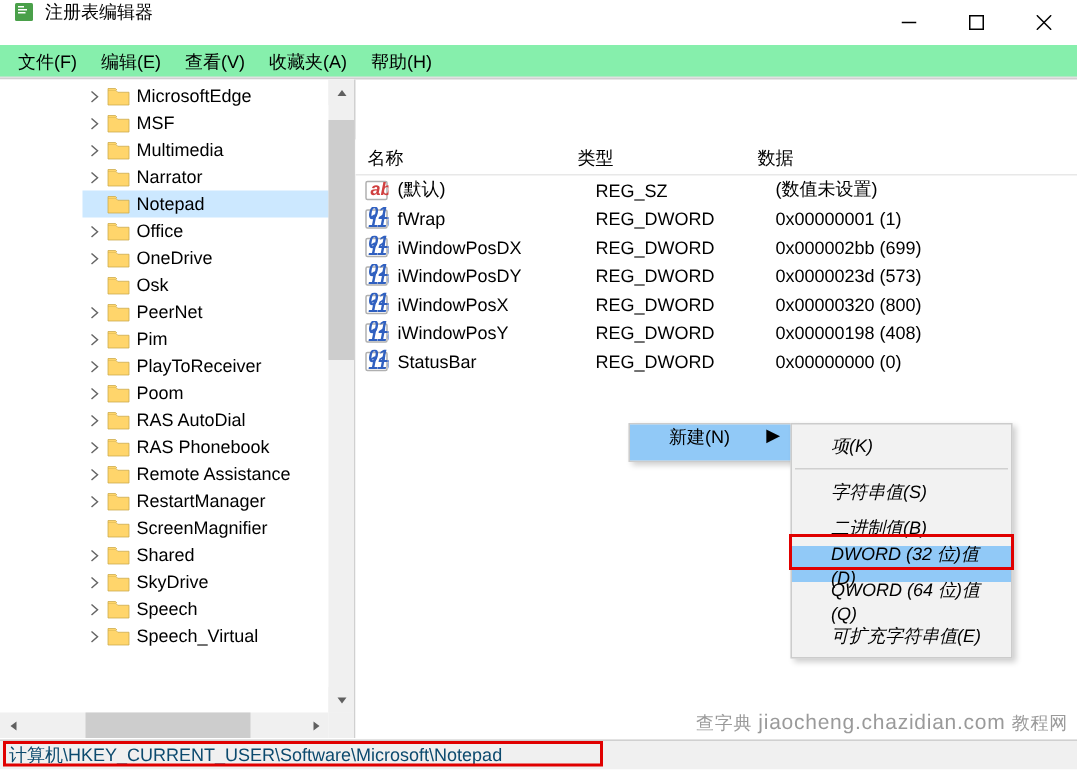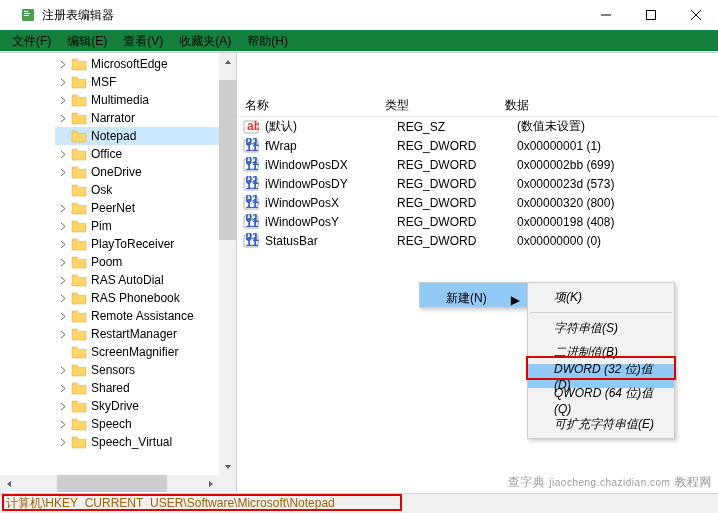--- a/index.html
+++ b/index.html
@@ -1,25 +1,25 @@
 <!DOCTYPE html>
 <html><head>
 <meta charset="utf-8">
 <style>
 * { box-sizing: border-box; margin: 0; padding: 0; font-family: "Microsoft YaHei", "Segoe UI", sans-serif; font-size: 12px; }
 body { background: #fff; width: 718px; height: 513px; overflow: hidden; position: relative; }
 
-.titlebar { height: 30px; background: #fff; display: flex; align-items: center; padding-left: 20px; border-bottom: 0; }
+.titlebar { height: 30px; background: #fff; display: flex; padding-left: 8px; border-bottom: 0; }
 .titlebar .app-icon { width: 16px; height: 16px; margin-right: 6px; }
 .titlebar .title { flex: 1; color: #000; }
 .titlebar .win-controls { display: flex; }
 .titlebar .win-btn { width: 45px; height: 30px; display: flex; align-items: center; justify-content: center; color: #000; }
 .titlebar .win-btn svg { width: 10px; height: 10px; }
 
-.menubar { height: 22px; background: #15803d; display: flex; padding-left: 4px; border-bottom: 1px solid #e0e0e0; }
+.menubar { height: 22px; background: #86efac; display: flex; padding-left: 4px; border-bottom: 1px solid #e0e0e0; }
 .menubar .menu-item { padding: 3px 8px; cursor: default; }
 
 .content { display: flex; height: 440px; border-top: 1px solid #d0d0d0; justify-content: flex-end; }
 
 .tree-pane { width: 237px; border-right: 1px solid #d0d0d0; overflow: hidden; position: relative; background: #fff; }
 .tree { padding: 2px 0 2px 55px; }
 .tree-row { display: flex; align-items: center; height: 18px; padding: 0 2px; cursor: default; white-space: nowrap; }
 .tree-row.selected { background: #cce8ff; }
 .tree-row .expander { width: 12px; height: 12px; display: flex; align-items: center; justify-content: center; margin-right: 2px; }
 .tree-row .expander svg { width: 9px; height: 9px; }
@@ -37,41 +37,41 @@
 .sb-corner { position: absolute; right: 0; bottom: 0; width: 17px; height: 17px; background: #f0f0f0; }
 
 .list-pane { flex: 1; position: relative; background: #fff; margin-top: 40px; }
 .list-header { display: flex; height: 24px; border-bottom: 1px solid #e8e8e8; background: #fff; }
 .list-header .col { padding: 4px 8px; color: #000; }
 .col-name { width: 140px; }
 .col-type { width: 120px; }
 .col-data { flex: 1; }
 .list-body { }
 .list-row { display: flex; height: 19px; align-items: center; padding-left: 6px; }
-.list-row .val-icon { width: 16px; height: 16px; margin-right: 4px; display: flex; align-items: center; justify-content: center; }
+.list-row .val-icon { width: 16px; height: 16px; margin-right: 4px; display: flex; align-items: center; justify-content: center; font-style: italic; }
 .list-row .cell { padding: 12px 2px; }
 .list-row .cell.col-name { width: 132px; }
 .list-row .cell.col-type { width: 120px; }
 
 .context-menu-new { position: absolute; left: 419px; top: 282px; width: 110px; background: #f2f2f2; border: 1px solid #ccc; box-shadow: 2px 2px 4px rgba(0,0,0,0.2); z-index: 10; }
-.context-menu-new .cm-item { height: 24px; display: flex; align-items: flex-end; padding: 0 8px 0 26px; position: relative; }
+.context-menu-new .cm-item { height: 24px; display: flex; align-items: flex-start; padding: 0 8px 0 26px; position: relative; }
 .context-menu-new .cm-item.hovered { background: #91c9f7; }
 .context-menu-new .cm-arrow { position: absolute; right: 8px; }
 
 .submenu { position: absolute; left: 527px; top: 282px; width: 148px; background: #f2f2f2; border: 1px solid #ccc; box-shadow: 2px 2px 4px rgba(0,0,0,0.2); z-index: 11; padding: 2px 0; }
 .submenu .sm-item { height: 24px; display: flex; align-items: center; padding: 0 8px 0 26px; font-style: italic; }
 .submenu .sm-item.highlighted { background: #91c9f7; }
 .submenu .sm-sep { height: 1px; background: #d0d0d0; margin: 3px 2px; }
 
 .red-box { position: absolute; border: 2px solid #e00000; pointer-events: none; z-index: 50; }
 .red-box.rb1 { left: 526px; top: 356px; width: 150px; height: 24px; }
 .red-box.rb2 { left: 2px; top: 494px; width: 400px; height: 17px; }
 
 .statusbar { position: absolute; left: 0; right: 0; bottom: 0; height: 20px; background: #f0f0f0; border-top: 1px solid #d0d0d0; display: flex; align-items: center; padding-left: 6px; }
-.statusbar .txt { color: #a16207; }
+.statusbar .txt { color: #0c4a6e; }
 
 .watermark { position: absolute; right: 6px; bottom: 22px; color: rgba(120,120,120,0.75); font-size: 13px; z-index: 60; letter-spacing: 0.5px; }
 .watermark .wm1 { font-family: "KaiTi","STKaiti",serif; }
 </style>
 </head>
 <body>
 
 <div class="titlebar">
   <span class="app-icon">
     <svg viewBox="0 0 16 16">
@@ -309,32 +309,20 @@
         <div class="tree-row">
           <span class="expander">
             <svg viewBox="0 0 9 9">
               <path d="M2 1 L6 4.5 L2 8" fill="none" stroke="#666" stroke-width="1"></path>
             </svg>
           </span>
           <span class="folder-icon"><svg viewBox="0 0 16 14">
               <path d="M1 3 L6 3 L7.5 4.5 L15 4.5 L15 13 L1 13 Z" fill="#ffd56b" stroke="#c9a84a" stroke-width="0.5"></path>
               <path d="M1 3 L1 2 L6 2 L7 3" fill="#ffd56b" stroke="#c9a84a" stroke-width="0.5"></path>
             </svg></span>
-          <span class="label">Sensors</span>
-        </div>
-        <div class="tree-row">
-          <span class="expander">
-            <svg viewBox="0 0 9 9">
-              <path d="M2 1 L6 4.5 L2 8" fill="none" stroke="#666" stroke-width="1"></path>
-            </svg>
-          </span>
-          <span class="folder-icon"><svg viewBox="0 0 16 14">
-              <path d="M1 3 L6 3 L7.5 4.5 L15 4.5 L15 13 L1 13 Z" fill="#ffd56b" stroke="#c9a84a" stroke-width="0.5"></path>
-              <path d="M1 3 L1 2 L6 2 L7 3" fill="#ffd56b" stroke="#c9a84a" stroke-width="0.5"></path>
-            </svg></span>
           <span class="label">Shared</span>
         </div>
         <div class="tree-row">
           <span class="expander">
             <svg viewBox="0 0 9 9">
               <path d="M2 1 L6 4.5 L2 8" fill="none" stroke="#666" stroke-width="1"></path>
             </svg>
           </span>
           <span class="folder-icon"><svg viewBox="0 0 16 14">
               <path d="M1 3 L6 3 L7.5 4.5 L15 4.5 L15 13 L1 13 Z" fill="#ffd56b" stroke="#c9a84a" stroke-width="0.5"></path>
@@ -526,15 +514,15 @@
 
 <div class="red-box rb1"></div>
 <div class="red-box rb2"></div>
 
 <div class="statusbar">
   <span class="txt">计算机\HKEY_CURRENT_USER\Software\Microsoft\Notepad</span>
 </div>
 
 <div class="watermark">
   <span class="wm1">查字典</span>
-  <span style="font-size:10px;">jiaocheng.chazidian.com</span>
+  <span style="font-size:14px;">jiaocheng.chazidian.com</span>
   <span class="wm1">教程网</span>
 </div>
 
 </body></html>

